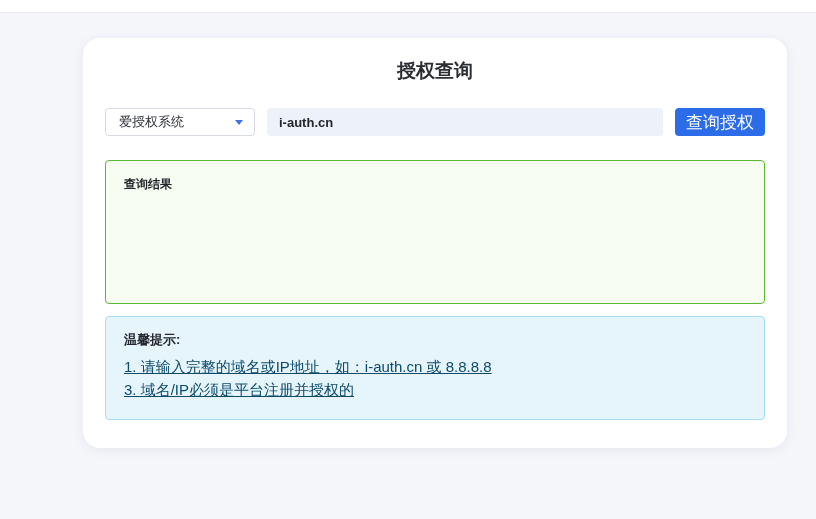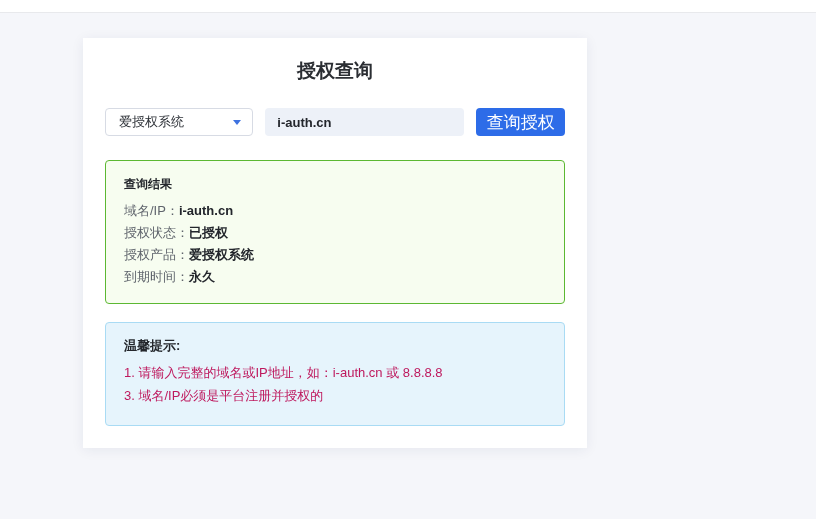--- a/index.html
+++ b/index.html
@@ -12,23 +12,23 @@
   }
   .topbar {
     position: absolute; top: 0; left: 0;
     width: 816px; height: 13px;
     background: #ffffff;
     border-bottom: 1px solid #e8e9ec;
   }
   .card {
     position: absolute;
     left: 83px; top: 38px;
-    width: 504px; height: 410px;
+    width: 704px; height: 410px;
     background: #ffffff;
-    border-radius: 0;
+    border-radius: 17px;
     box-shadow: 0 2px 12px rgba(30, 40, 90, 0.07);
     padding: 0 22px;
   }
   .card-title {
     margin-top: 22px;
     text-align: center;
     font-size: 19px;
     line-height: 22px;
     font-weight: bold;
     color: #2b2e33;
@@ -84,43 +84,44 @@
     border-radius: 4px;
     padding: 14px 18px;
   }
   .panel.result {
     margin-top: 24px;
     height: 144px;
     background: #f7fdf0;
     border: 1px solid #5cb832;
   }
   .panel.tips {
-    margin-top: 18px;
+    margin-top: 12px;
     height: 104px;
     background: #e6f4fc;
     border: 1px solid #a9dbf4;
   }
   .panel-title {
     font-size: 12px;
     font-weight: bold;
     color: #24272c;
     line-height: 18px;
   }
   .result-rows { margin-top: 7px; }
   .result-row {
     font-size: 13px;
     line-height: 22px;
     color: #5f646c;
   }
   .result-row b { color: #23262c; }
   .tips-items { margin-top: 6px; }
   .tips-item {
-    font-size: 13px;
+    font-size: 15px;
     line-height: 23px;
-    color: #be185d;
+    color: #0c4a6e;
+    text-decoration: underline;
   }
   .tips .panel-title { font-size: 13px; }
 </style>
 </head>
 <body>
 
 <div class="topbar"></div>
 
 <div class="card">
 
@@ -130,26 +131,20 @@
     <div class="select">
       <span>爱授权系统</span>
       <span class="caret-down"></span>
     </div>
     <input class="text-input" type="text" value="i-auth.cn" style="">
     <button class="primary-btn">查询授权</button>
   </div>
 
   <div class="panel result">
     <div class="panel-title">查询结果</div>
-    <div class="result-rows">
-      <div class="result-row"><span>域名/IP：</span><b>i-auth.cn</b></div>
-      <div class="result-row"><span>授权状态：</span><b>已授权</b></div>
-      <div class="result-row"><span>授权产品：</span><b>爱授权系统</b></div>
-      <div class="result-row"><span>到期时间：</span><b>永久</b></div>
-    </div>
   </div>
 
   <div class="panel tips">
     <div class="panel-title">温馨提示:</div>
     <div class="tips-items">
       <div class="tips-item">1. 请输入完整的域名或IP地址，如：i-auth.cn 或 8.8.8.8</div>
       <div class="tips-item">3. 域名/IP必须是平台注册并授权的</div>
     </div>
   </div>
 

